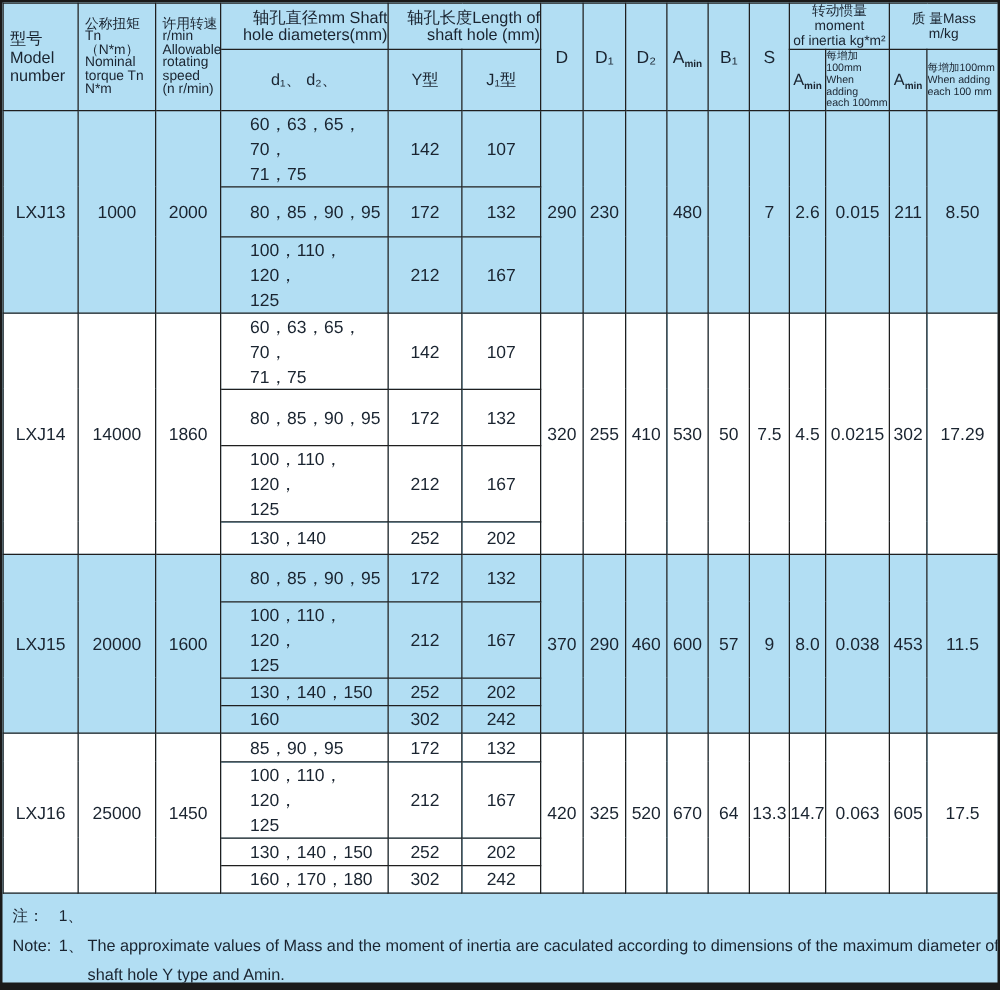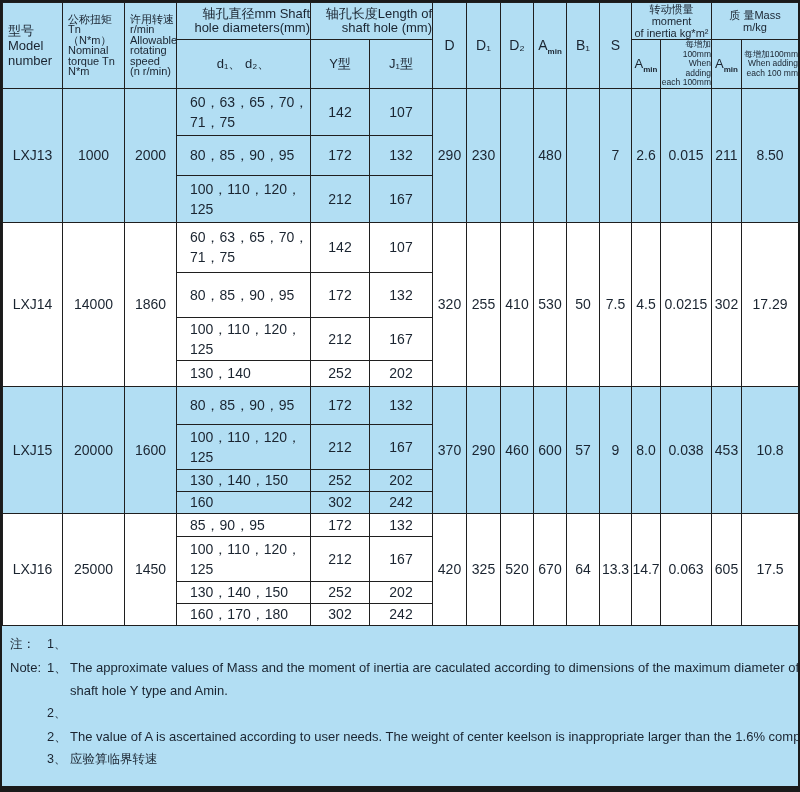--- a/index.html
+++ b/index.html
@@ -13,31 +13,31 @@
     width:796px; table-layout:fixed; border-collapse:collapse;
   }
   table.spec th, table.spec td {
     border:1px solid #1f1f1f; vertical-align:middle;
     font-weight:normal; overflow:hidden;
   }
   .band-blue  { background:#b2def3; }
   .band-white { background:#ffffff; }
   thead th { background:#b2def3; }
   .c  { text-align:center; font-size:14px; }
-  .d  { text-align:left; padding-left:13px; font-size:14px; line-height:20px; }
+  .d  { text-align:left; padding-left:23px; font-size:14px; line-height:20px; }
   .pre { white-space:pre-line; }
   .th-left  { text-align:left; padding-left:5px; }
   .th-big   { font-size:13px; line-height:15px; }
   .th-small { font-size:11px; line-height:10.5px; }
   .th-group { font-size:13px; line-height:14px; padding-left:6px; text-align:right; }
   .th-sub   { font-size:13px; text-align:center; }
   .th-sym   { font-size:14px; text-align:center; }
   .th-minisym { font-size:13px; text-align:center; }
   .th-group2  { font-size:11px; line-height:12px; text-align:center; }
-  .th-tiny  { font-size:8.5px; line-height:9.5px; text-align:right; }
+  .th-tiny  { font-size:8.5px; line-height:9.5px; text-align:left; }
   sub { font-size:8px; line-height:0;font-weight:bold; }
   .notes { height:185px; padding-top:7px; font-size:13px; }
   .note-line { position:relative; height:23px; line-height:23px; padding-left:68px; white-space:nowrap; }
   .np { position:absolute; left:8px; }
   .nn { position:absolute; left:45px; }
   .cn { font-size:12.5px; }
   .en { font-size:13px; }
 </style>
 </head>
 <body>
@@ -191,21 +191,21 @@
         <td class="c">132</td>
         <td rowspan="4" class="c">370</td>
         <td rowspan="4" class="c">290</td>
         <td rowspan="4" class="c">460</td>
         <td rowspan="4" class="c">600</td>
         <td rowspan="4" class="c">57</td>
         <td rowspan="4" class="c">9</td>
         <td rowspan="4" class="c">8.0</td>
         <td rowspan="4" class="c">0.038</td>
         <td rowspan="4" class="c">453</td>
-        <td rowspan="4" class="c">10.8</td>
+        <td rowspan="4" class="c">11.5</td>
       </tr>
       <tr style="height:45px">
         <td class="d pre">100，110，120，
 125</td>
         <td class="c">212</td>
         <td class="c">167</td>
       </tr>
       <tr style="height:22px">
         <td class="d pre">130，140，150</td>
         <td class="c">252</td>

